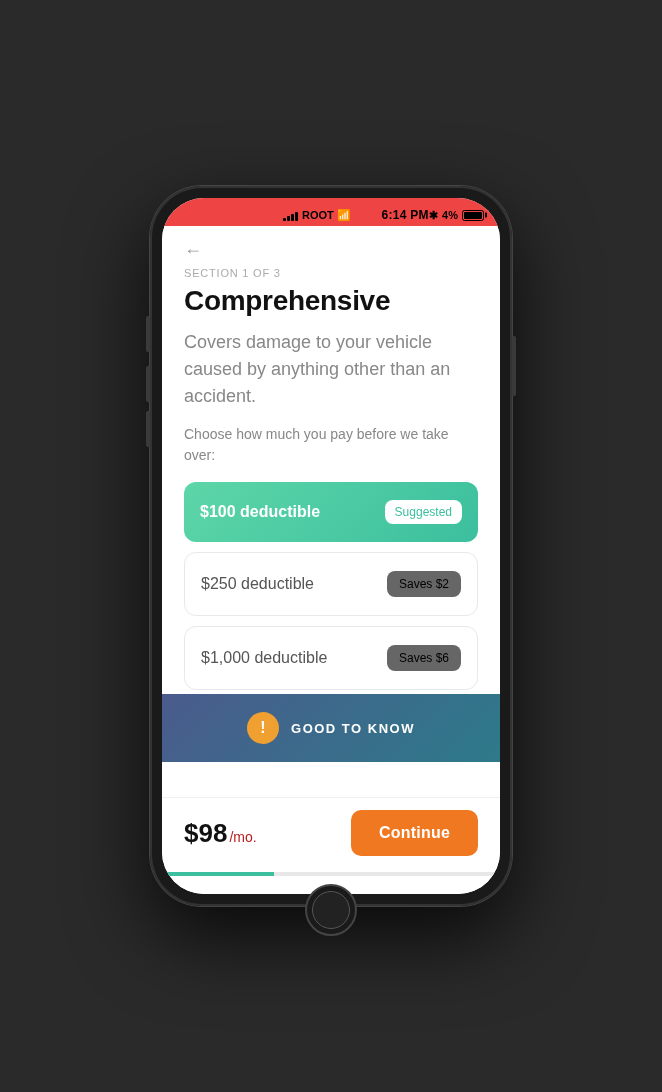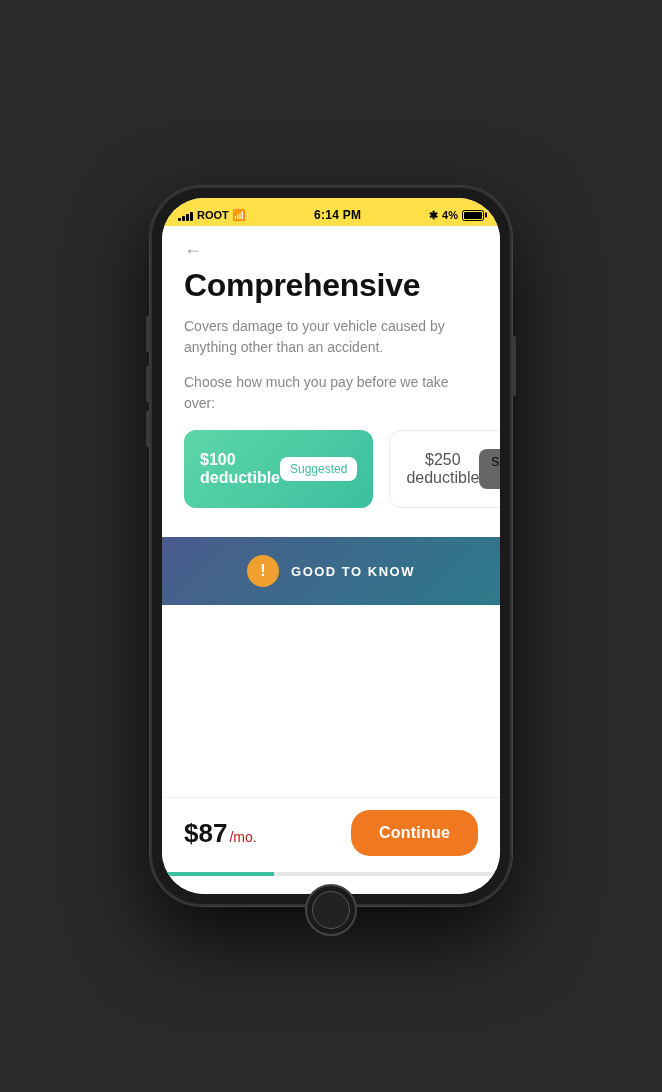--- a/index.html
+++ b/index.html
@@ -56,27 +56,26 @@
       border-radius: 42px;
       overflow: hidden;
       position: relative;
       display: flex;
       flex-direction: column;
     }
 
     
     .status-bar {
       height: 28px;
-      background: #fde047;
-      display: flex;
-      align-items: center;
-      justify-content: space-between;
+      background: #ef4444;
+      display: flex;
+      align-items: center;
+      justify-content: flex-end;
       padding: 6px 16px 0;
       flex-shrink: 0;
-      gap: 11px;
     }
 
     .status-left {
       display: flex;
       align-items: center;
       gap: 4px;
       font-size: 11px;
       font-weight: 600;
     }
 
@@ -89,20 +88,21 @@
     .signal-bar {
       width: 3px;
       background: #000;
       border-radius: 1px;
     }
 
     .status-center {
       font-size: 12px;
       font-weight: 600;
       letter-spacing: 0.3px;
+      padding-left: 30px;
     }
 
     .status-right {
       display: flex;
       align-items: center;
       gap: 4px;
       font-size: 11px;
       font-weight: 600;
     }
 
@@ -171,46 +171,47 @@
     .section-label {
       font-size: 11px;
       color: #aaa;
       font-weight: 500;
       letter-spacing: 0.8px;
       text-transform: uppercase;
       margin-bottom: 6px;
     }
 
     .page-title {
-      font-size: 32px;
+      font-size: 28px;
       font-weight: 800;
       color: #111;
       margin-bottom: 12px;
       letter-spacing: -0.3px;
     }
 
     .description {
-      font-size: 14px;
+      font-size: 18px;
       color: #888;
       line-height: 1.5;
       margin-bottom: 14px;
     }
 
     .sub-description {
       font-size: 14px;
       color: #888;
       line-height: 1.5;
       margin-bottom: 16px;
     }
 
     
     .options-list {
       display: flex;
-      gap: 16px;
-      margin-bottom: 29px;
+      flex-direction: column;
+      gap: 10px;
+      margin-bottom: 4px;
     }
 
     .option-card {
       border-radius: 12px;
       padding: 18px 16px;
       display: flex;
       align-items: center;
       justify-content: space-between;
       cursor: pointer;
     }
@@ -317,21 +318,21 @@
     .price-period {
       font-size: 14px;
       color: #b91c1c;
       font-weight: 400;
     }
 
     .continue-btn {
       background: #f07820;
       color: #fff;
       border: none;
-      border-radius: 19px;
+      border-radius: 10px;
       padding: 14px 28px;
       font-size: 16px;
       font-weight: 600;
       cursor: pointer;
       letter-spacing: 0.2px;
     }
 
     
     .progress-bar-area {
       height: 4px;
@@ -384,54 +385,59 @@
     </div>
 
     <div class="app-content">
 
       <div class="content-area">
 
         <div class="back-btn">
           <span class="back-arrow">←</span>
         </div>
 
+        <div class="section-label">SECTION 1 OF 3</div>
 
         <div class="page-title">Comprehensive</div>
 
         <div class="description">Covers damage to your vehicle caused by anything other than an accident.</div>
 
         <div class="sub-description">Choose how much you pay before we take over:</div>
 
         <div class="options-list">
 
           <div class="option-card selected">
             <span class="option-label">$100 deductible</span>
             <span class="suggested-badge">Suggested</span>
           </div>
 
           <div class="option-card unselected">
             <span class="option-label">$250 deductible</span>
             <span class="saves-badge">Saves $2</span>
           </div>
 
 
+          <div class="option-card unselected">
+            <span class="option-label">$1,000 deductible</span>
+            <span class="saves-badge">Saves $6</span>
+          </div>
 
         </div>
       </div>
 
       <div class="good-to-know">
         <div class="good-to-know-icon">!</div>
         <span class="good-to-know-text">GOOD TO KNOW</span>
       </div>
 
     </div>
 
     <div class="bottom-bar">
       <div class="price-display">
-        <span class="price-amount">$87</span>
+        <span class="price-amount">$98</span>
         <span class="price-period">/mo.</span>
       </div>
       <button class="continue-btn">Continue</button>
     </div>
 
     <div class="progress-bar-area">
       <div class="progress-fill"></div>
     </div>
 
     <div class="home-indicator-area"></div>

